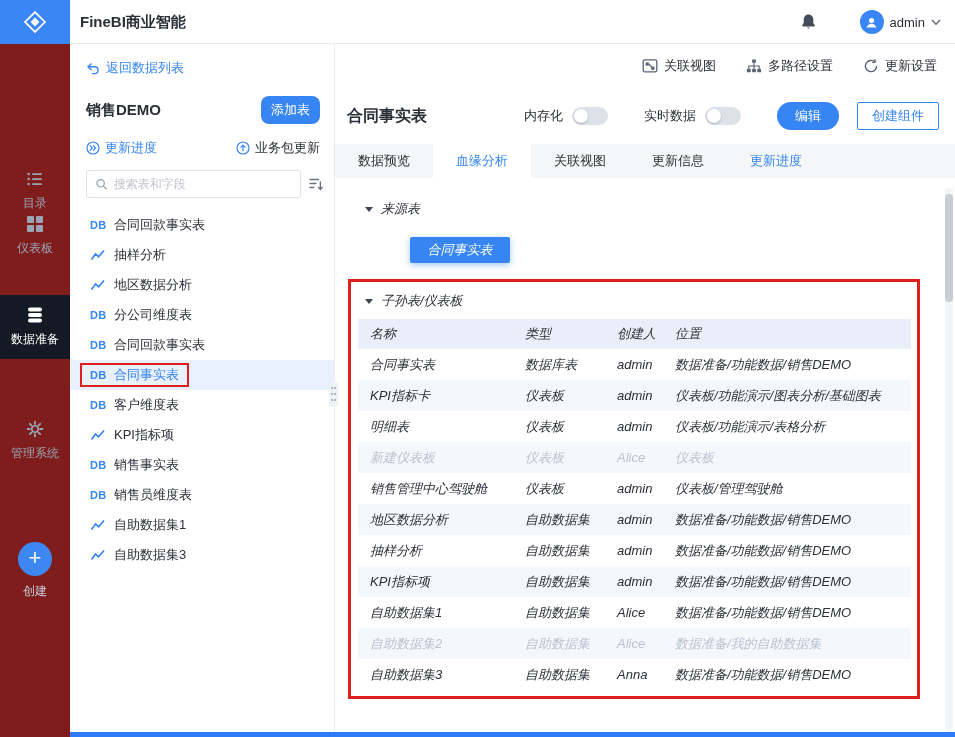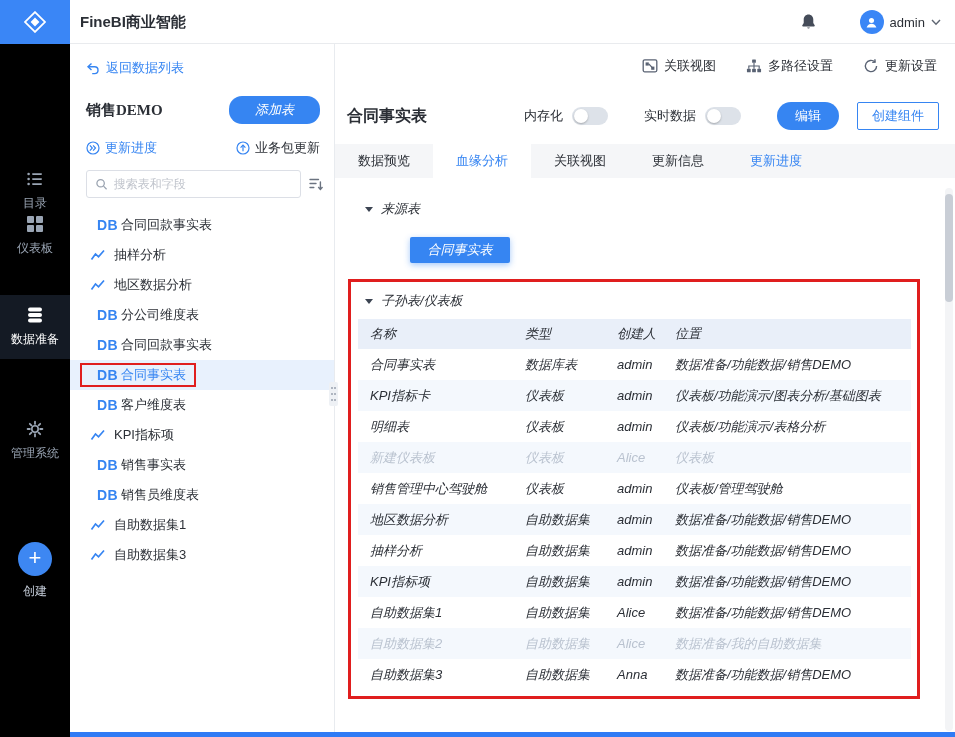--- a/index.html
+++ b/index.html
@@ -1,19 +1,19 @@
 <!DOCTYPE html>
 <html><head>
 <meta charset="utf-8">
 <style>
   * { margin:0; padding:0; box-sizing:border-box; }
   html,body { width:955px; height:737px; overflow:hidden; font-family:"Liberation Sans","DejaVu Sans",sans-serif; background:#fff; color:#2b2f36; }
 
   
-  .sidebar { position:absolute; left:0; top:0; width:70px; height:737px; background:#000000; z-index:20; }
+  .sidebar { position:absolute; left:0; top:0; width:70px; height:737px; background:#7f1d1d; z-index:20; }
   .logo { height:44px; background:#3a86f6; display:flex; align-items:center; justify-content:center; }
   .side-item { position:absolute; left:0; width:70px; display:flex; flex-direction:column; align-items:center; gap:7px; color:#9aa5b4; font-size:12px; cursor:pointer; }
   .side-item svg { display:block; }
   .nav-catalog { top:170px; }
   .nav-dashboard { top:215px; }
   .nav-dataprep { top:295px; height:64px; padding-top:11px; background:#141a24; color:#fff; }
   .nav-mgmt { top:420px; }
   .nav-create { top:542px; color:#c4ccd8; }
   .create-circle { width:34px; height:34px; border-radius:50%; background:#3d87f2; color:#fff; font-size:22px; line-height:31px; text-align:center; }
 
@@ -21,36 +21,36 @@
   .topbar { position:absolute; left:56px; top:0; right:0; height:44px; background:#fff; border-bottom:1px solid #e9ebee; z-index:10; }
   .app-title { position:absolute; left:24px; top:13px; font-size:15px; font-weight:bold; color:#2b2f36; }
   .bell-wrap { position:absolute; right:138px; top:13px; cursor:pointer; }
   .user-wrap { position:absolute; right:14px; top:10px; display:flex; align-items:center; gap:6px; cursor:pointer; font-size:13px; }
   .avatar { width:24px; height:24px; border-radius:50%; background:#3a86f6; display:flex; align-items:center; justify-content:center; }
 
   
   .panel { position:absolute; left:70px; top:44px; width:265px; bottom:0; background:#fff; border-right:1px solid #e8ebef; z-index:5; }
   .back-link { margin:15px 16px 0; display:flex; align-items:center; gap:6px; font-size:13px; color:#3685f2; cursor:pointer; }
   .pkg-row { margin:19px 14px 0 16px; display:flex; align-items:center; justify-content:space-between; }
-  .pkg-title { font-size:15px; font-weight:bold;font-family:Liberation Serif, serif; }
-  .add-btn { background:#3685f2; color:#fff; border:none; border-radius:13px; font-size:13px; padding:5px 26px; cursor:pointer;font-style:italic; }
+  .pkg-title { font-size:15px; font-weight:bold; }
+  .add-btn { background:#3685f2; color:#fff; border:none; border-radius:8px; font-size:13px; padding:5px 10px; cursor:pointer; }
   .links-row { margin:15px 14px 0 16px; display:flex; justify-content:space-between; font-size:13px; }
   .plink { display:flex; align-items:center; gap:5px; cursor:pointer; }
   .links-row .upd { color:#3685f2; }
   .links-row .pkg { color:#2b2f36; }
   .search-row { margin:13px 10px 0 16px; display:flex; align-items:center; gap:7px; }
   .search-box { flex:1; height:28px; border:1px solid #dcdfe6; border-radius:3px; display:flex; align-items:center; gap:6px; padding:0 8px; background:#fff; }
   .search-box input { border:none; outline:none; font-size:12px; width:100%; color:#333; font-family:inherit; }
   .search-box input::placeholder { color:#c0c4cc; }
   .tables-list { margin-top:12px; }
   .tbl-item { height:30px; display:flex; align-items:center; padding-left:18px; font-size:13px; cursor:pointer; color:#2b2f36; }
   .tbl-item.selected { background:#e8f1fd; color:#3685f2; }
   .item-wrap { display:inline-flex; align-items:center; gap:8px; border:2px solid transparent; padding:1px 8px; margin-left:-8px; }
   .tbl-item.selected .item-wrap { border-color:#e01e1e; }
-  .icon-db { width:16px; font-size:14px; font-weight:bold; color:#3685f2; letter-spacing:.3px;margin-left:7px; }
+  .icon-db { width:16px; font-size:11px; font-weight:bold; color:#3685f2; letter-spacing:.3px; }
   .icon-chart { width:16px; }
   .grip { position:absolute; left:329px; top:382px; width:9px; height:24px; background:#eef1f5; border-radius:2px; z-index:6; cursor:col-resize; display:flex; align-items:center; justify-content:center; }
 
   
   .main { position:absolute; left:335px; top:44px; right:0; bottom:0; background:#fff; }
   .toolbar { height:44px; display:flex; justify-content:flex-end; align-items:center; gap:30px; padding-right:18px; font-size:13px; color:#2b2f36; }
   .tool-link { display:flex; align-items:center; gap:6px; cursor:pointer; }
   .title-row { height:56px; display:flex; align-items:center; padding:0 16px 0 12px; }
   .main-title { font-size:16px; font-weight:bold; margin-right:auto; }
   .toggle-group { display:flex; align-items:center; gap:9px; font-size:13px; margin-right:36px; }

